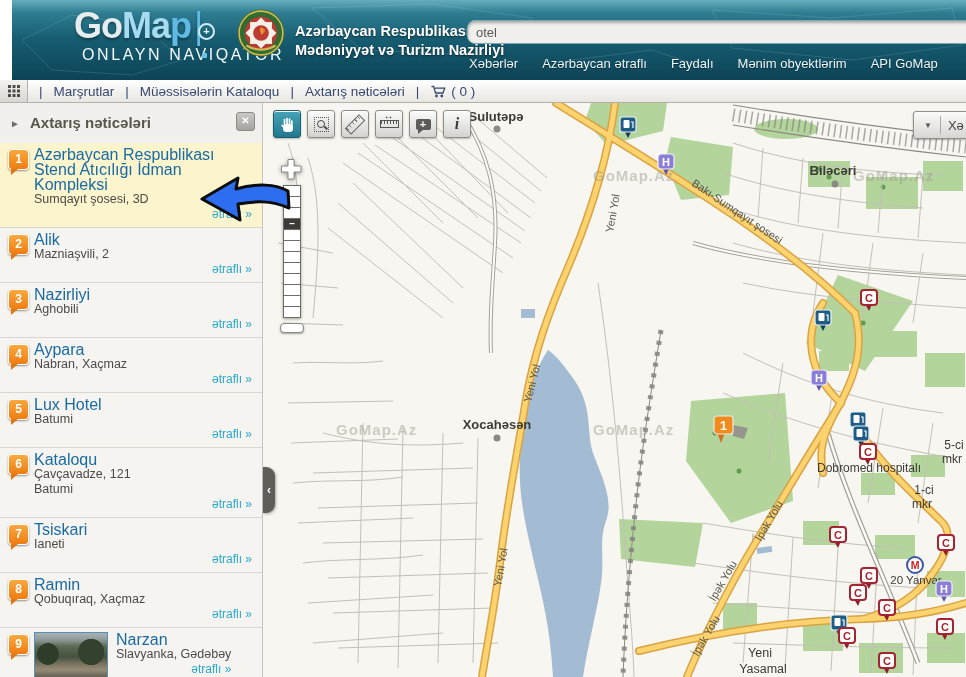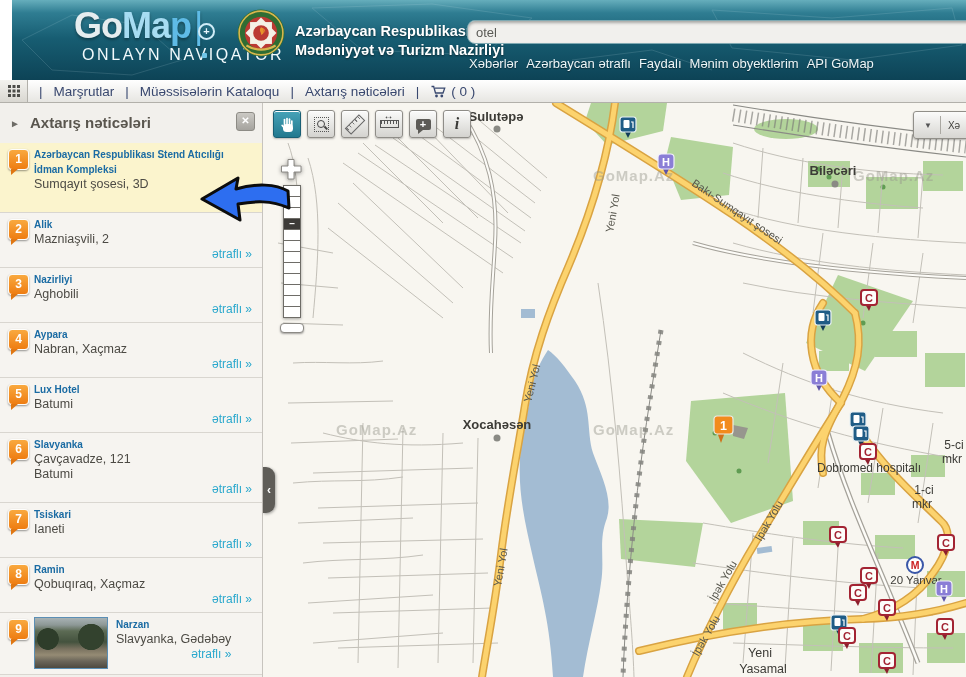--- a/index.html
+++ b/index.html
@@ -16,21 +16,21 @@
   .lg-lens{position:absolute;right:34px;top:16px;width:13px;height:13px;border:2px solid #cfecf7;border-radius:50%;
     color:#e7f6fc;font-size:11px;line-height:12px;text-align:center;font-weight:bold}
   .lg-dot{position:absolute;right:42px;top:46px;width:5px;height:5px;background:#6fc5e8;border-radius:1px}
   .logo-tag{color:#f2fafc;font-size:16px;letter-spacing:2.6px;margin:1px 0 12px 8px;white-space:nowrap}
   .emblem{position:absolute;left:224px;top:8px;width:50px;height:50px}
   .ministry{position:absolute;left:283px;top:22px;color:#fff;font-weight:bold;font-size:14.5px;line-height:19px;
     text-shadow:0 1px 2px rgba(0,0,0,.55)}
   .search-input{position:absolute;left:455px;top:20px;width:494px;height:22px;background:#f1f0ed;
     border:1px solid #7fa9b2;border-radius:8px;padding:0 8px;font-size:13px;color:#5a5a55;
     box-shadow:inset 0 2px 3px rgba(0,0,0,.3);font-family:"Liberation Sans",sans-serif}
-  .hnav{position:absolute;left:457px;top:56px;display:flex;gap:8px;white-space:nowrap}
+  .hnav{position:absolute;left:457px;top:56px;display:flex;gap:24px;white-space:nowrap}
   .hnav a{color:#edf6f8;font-size:13px;text-decoration:none;text-shadow:0 1px 1px rgba(0,0,0,.45)}
 
   
   .menubar{position:absolute;left:0;top:80px;width:966px;height:22px;
     background:linear-gradient(180deg,#ffffff,#e7e6e2);border-bottom:1px solid #b2b0aa;
     display:flex;align-items:center;font-size:13.5px;color:#39486f;z-index:3}
   .grid-btn{width:27px;height:22px;border-right:1px solid #b2b0aa;background:linear-gradient(180deg,#f3f2ee,#d9d7d1);
     display:flex;align-items:center;justify-content:center}
   .mb-sep{margin:0 11px;color:#39486f}
   .menubar a{color:#39486f;text-decoration:none}
@@ -41,21 +41,21 @@
     border-right:1px solid #c7c4be;overflow:hidden}
   .sb-head{position:relative;height:40px}
   .sb-arrow{position:absolute;left:10px;top:15px;color:#6e6c66;font-size:10px}
   .sb-title{position:absolute;left:30px;top:11px;font-size:15px;font-weight:bold;color:#5a564e}
   .sb-close{position:absolute;right:7px;top:9px;width:17px;height:17px;border:1px solid #8d8b85;border-radius:3px;
     background:linear-gradient(180deg,#cbc9c4,#a5a39e);color:#fff;font-size:10px;font-weight:bold;
     text-align:center;line-height:16px;cursor:pointer}
   .results{position:absolute;left:0;top:40px;right:0;bottom:0}
   .result{position:relative;padding:4px 10px 5px 34px;border-bottom:1px solid #d9d6d0;background:#f6f4f0}
   .result.sel{background:#fbf4cd}
-  .rtitle{font-size:10px;font-weight:bold;color:#1a6ba3;line-height:15px}
+  .rtitle{font-size:16px;font-weight:normal;color:#1a6ba3;line-height:15px}
   .raddr{font-size:12.5px;color:#4c4a44;line-height:15px}
   .more{display:block;text-align:right;color:#2aa8cd;font-size:12px;line-height:15px;text-decoration:none}
   .pin{position:absolute;left:8px;top:6px;width:19px;height:19px;border:1px solid #fdfdfb;border-radius:4px;
     background:linear-gradient(180deg,#f9a93f,#ee7d12);box-shadow:0 1px 2px rgba(0,0,0,.4);
     color:#fff;font-weight:bold;font-size:12px;text-align:center;line-height:19px}
   .pin::after{content:"";position:absolute;left:2px;bottom:-6px;width:0;height:0;
     border-top:6px solid #e07712;border-right:7px solid transparent}
   .withphoto{display:flex}
   .photo{flex:0 0 72px;width:72px;height:50px;border:1px solid #5b8fb5;margin-right:8px;
     background:
@@ -85,21 +85,21 @@
   .measico::before{content:"↔";position:absolute;left:3px;top:-11px;font-size:10px;color:#333}
   .cmico{width:15px;height:11px;background:#5d5b57;border-radius:2px;color:#fff;font-size:11px;font-weight:bold;
     text-align:center;line-height:11px;position:relative}
   .cmico::after{content:"";position:absolute;left:2px;bottom:-4px;border-top:4px solid #5d5b57;border-right:5px solid transparent}
   .infoico{font-family:"Liberation Serif",serif;font-style:italic;font-weight:bold;font-size:16px;color:#3a3a38;line-height:16px}
   .layerbtn{position:absolute;left:650px;top:8px;width:62px;height:26px;border:1px solid #918f89;border-radius:3px;
     background:linear-gradient(180deg,#fbfbfa,#d7d6d2);z-index:5;display:flex;align-items:center;cursor:pointer;
     box-shadow:0 1px 2px rgba(0,0,0,.3)}
   .layerbtn .tri{font-size:8px;color:#555;margin:0 8px 0 10px}
   .layerbtn .div{width:1px;height:18px;background:#aaa8a2;margin-right:7px}
-  .layerbtn .lbl{font-size:10px;color:#44433f}
+  .layerbtn .lbl{font-size:13px;color:#44433f}
   .zoomctl{position:absolute;left:17px;top:55px;z-index:5}
   .zplus{display:block;filter:drop-shadow(0 1px 2px rgba(0,0,0,.4))}
   .zladder{margin:4px 0 0 3px;width:16px;background:#fff;border:1px solid #6e6c67;
     box-shadow:0 1px 3px rgba(0,0,0,.35)}
   .zcell{height:10px;border-bottom:1px solid #6e6c67}
   .zcell:last-child{border-bottom:none}
   .zcell.cur{background:#3d3b38;color:#fff;font-size:10px;line-height:10px;text-align:center;font-weight:bold}
   .zminus{margin:5px 0 0 0;width:22px;height:8px;background:#fff;border:1px solid #8c8a85;border-radius:4px;
     box-shadow:0 1px 2px rgba(0,0,0,.35)}
   .arrow-annot{position:absolute;left:198px;top:172px;z-index:40}
@@ -219,21 +219,21 @@
 
       <div class="result">
         <span class="pin">5</span>
         <div class="rtitle">Lux Hotel</div>
         <div class="raddr">Batumi</div>
         <a href="#" class="more">ətraflı »</a>
       </div>
 
       <div class="result">
         <span class="pin">6</span>
-        <div class="rtitle">Slavyanka</div>
+        <div class="rtitle">Kataloqu</div>
         <div class="raddr">Çavçavadze, 121</div>
         <div class="raddr">Batumi</div>
         <a href="#" class="more">ətraflı »</a>
       </div>
 
       <div class="result">
         <span class="pin">7</span>
         <div class="rtitle">Tsiskari</div>
         <div class="raddr">Ianeti</div>
         <a href="#" class="more">ətraflı »</a>

